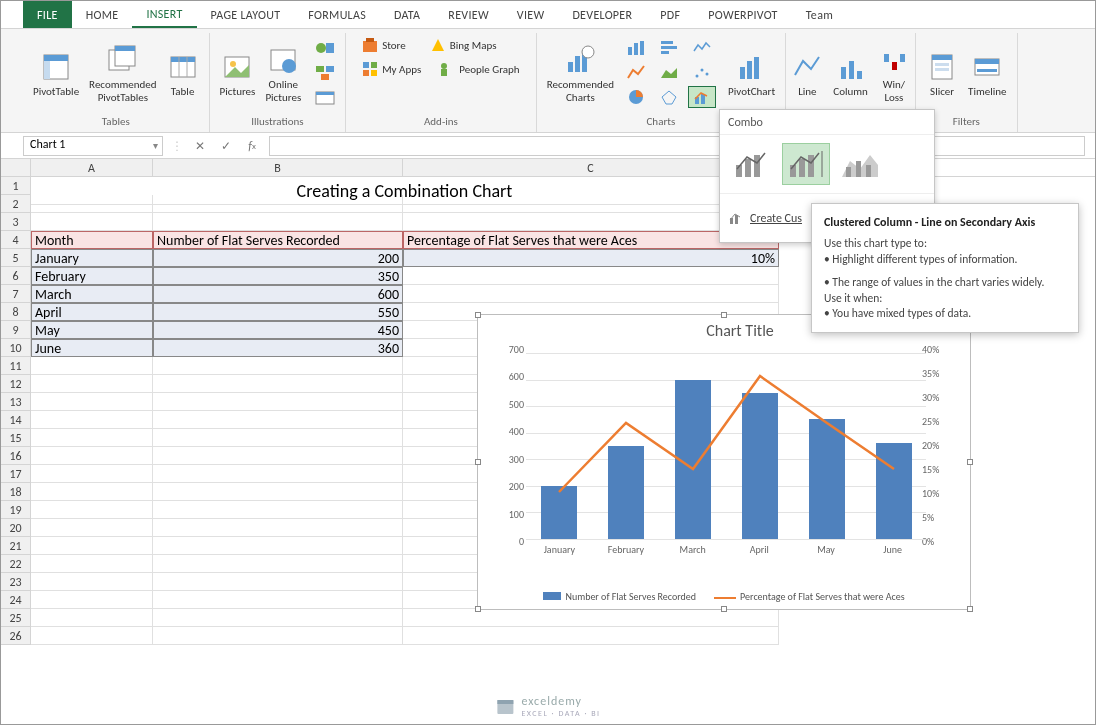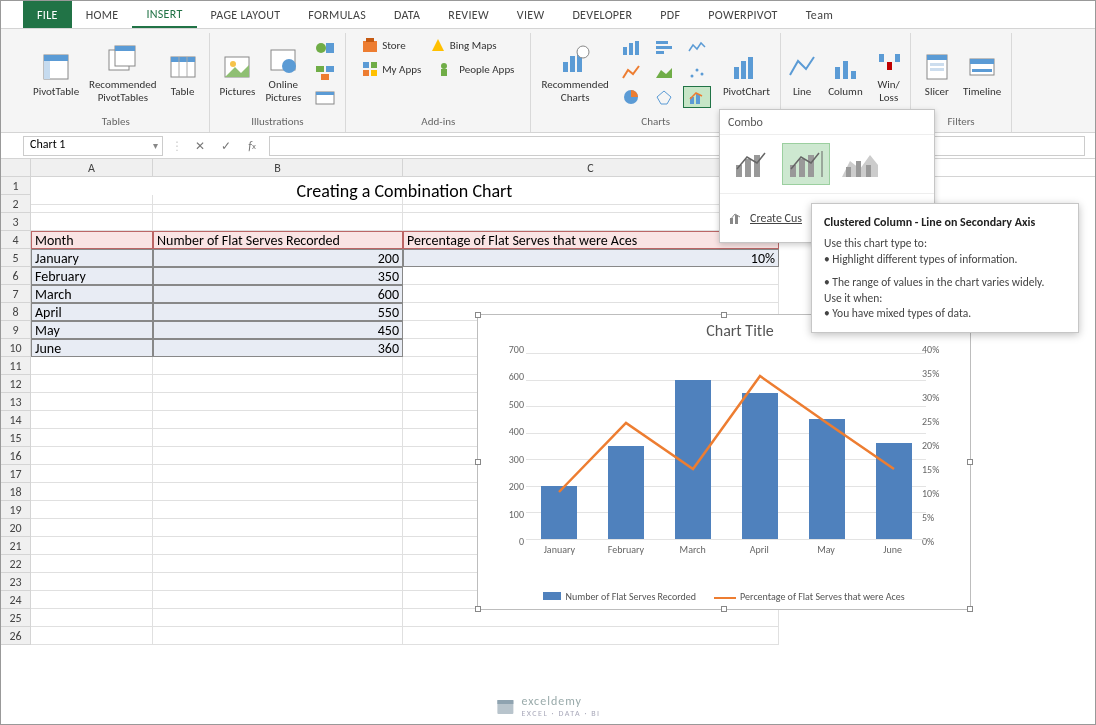--- a/index.html
+++ b/index.html
@@ -221,21 +221,21 @@
             </span>
             <span class="rlbl">My Apps</span>
           </div>
         <div class="rbtn-sm">
             <span class="ric">
               <svg width="16" height="16">
                 <circle cx="5" cy="5" r="3" fill="#70ad47"></circle>
                 <rect x="2" y="8" width="6" height="7" fill="#70ad47"></rect>
               </svg>
             </span>
-            <span class="rlbl">People Apps</span>
+            <span class="rlbl">People Graph</span>
           </div>
       </div>
     </div>
     <div class="group-label">Add-ins</div>
   </div>
 
   <div class="group">
     <div class="group-row">
       <div class="rbtn-lg">
         <span class="ric">

